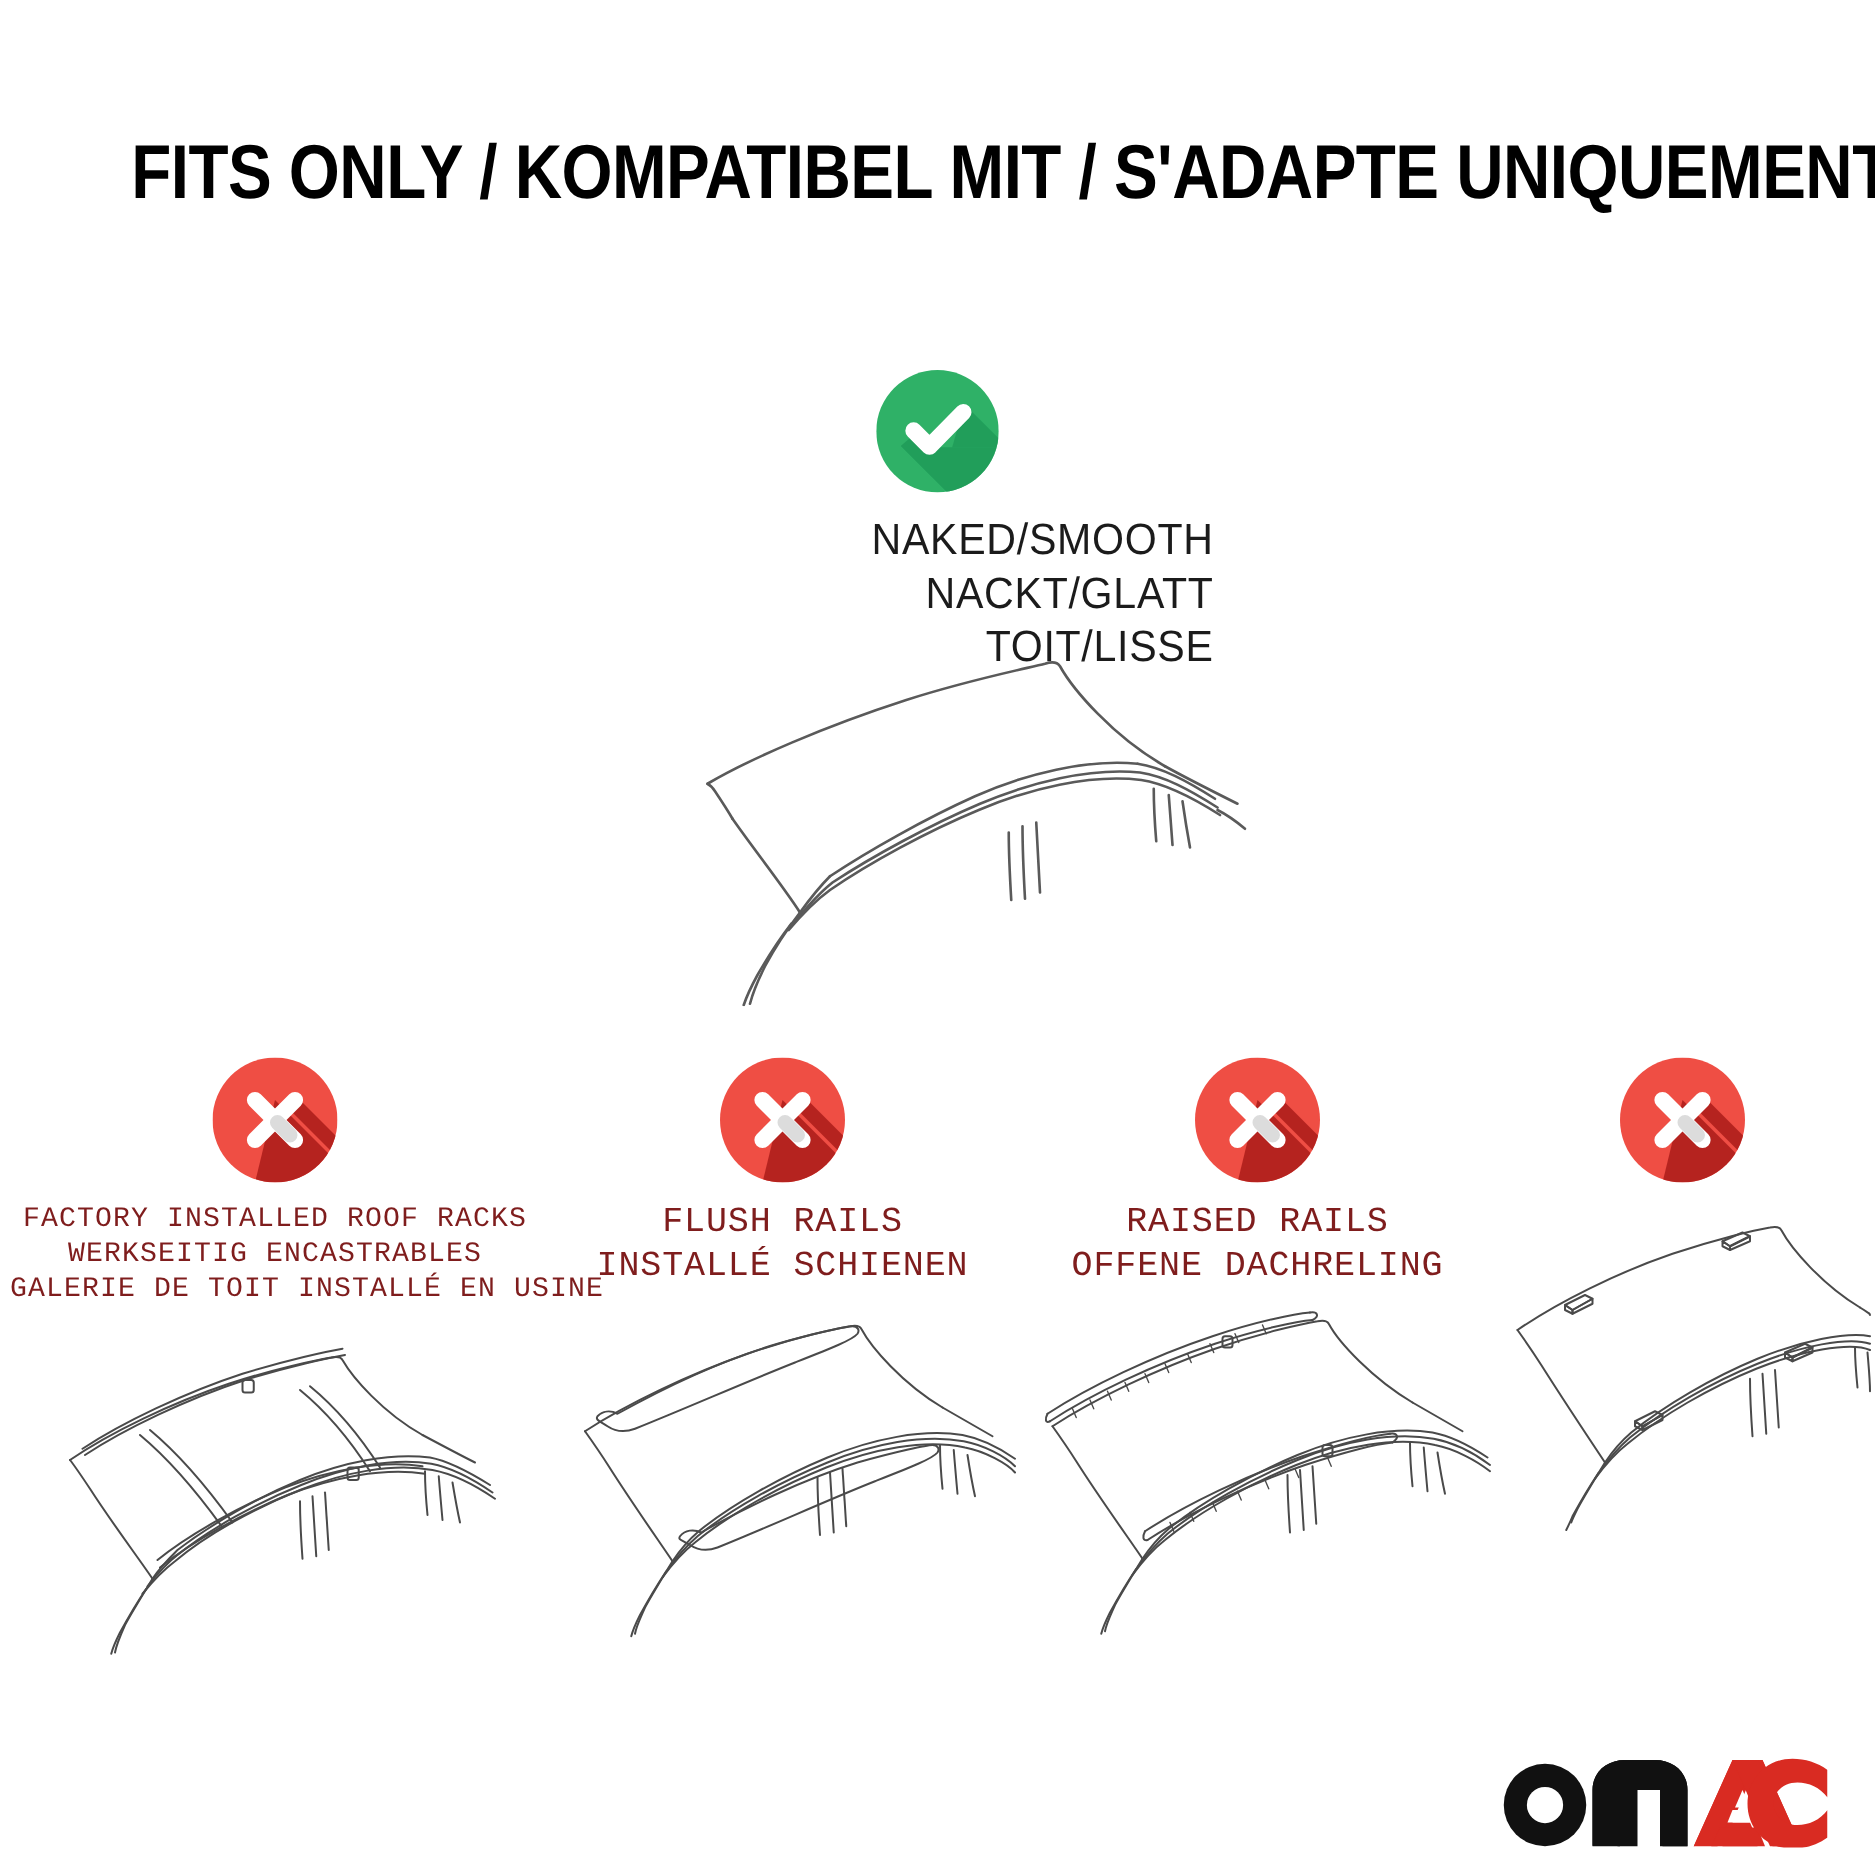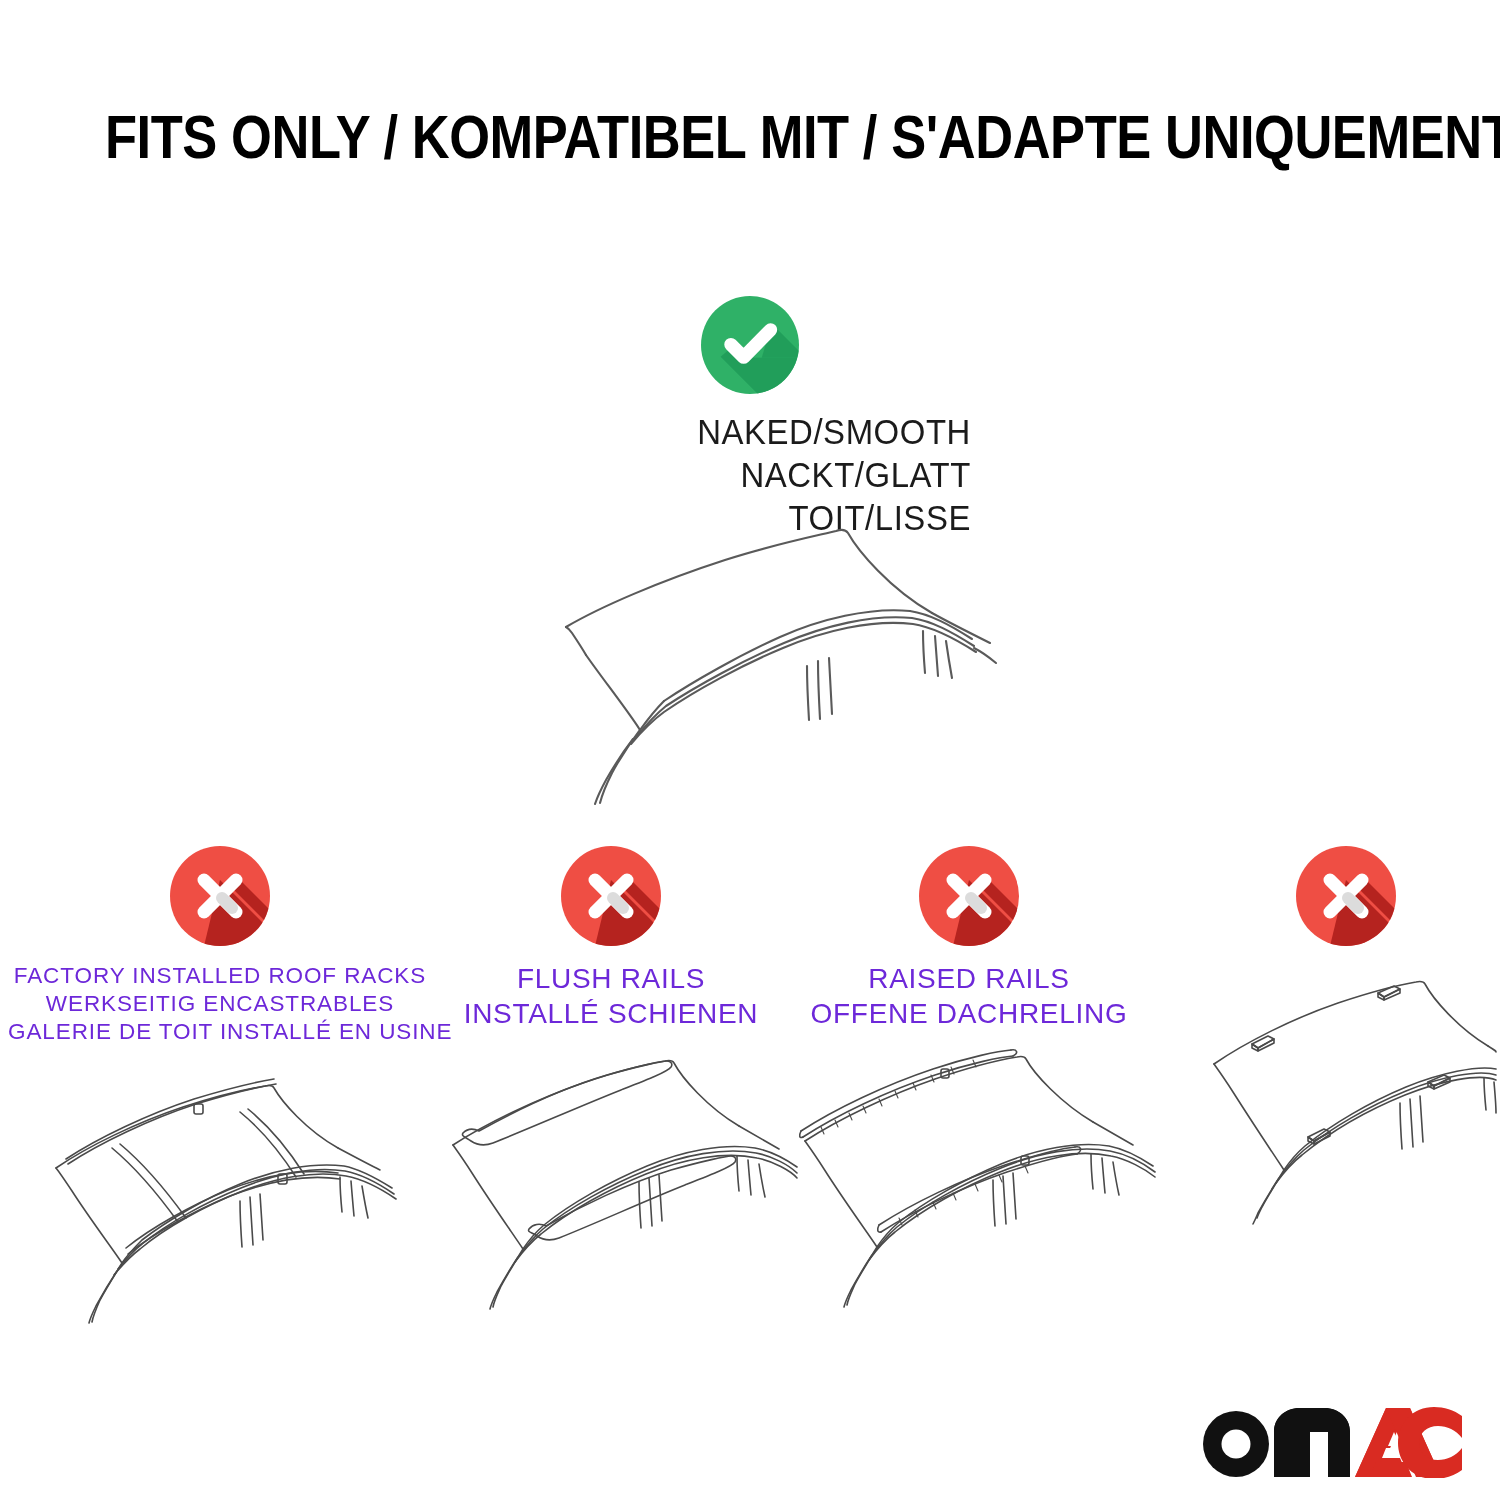--- a/index.html
+++ b/index.html
@@ -73,32 +73,32 @@
     left: 0;
     width: 1500px;
     height: 640px;
   }
   .cell {
     position: absolute;
     top: 0;
     text-align: center;
   }
   .cell-0 { left: 8px;    width: 424px; }
-  .cell-1 { left: 425px;  width: 372px; }
-  .cell-2 { left: 783px;  width: 372px; }
+  .cell-1 { left: 440px;  width: 372px; }
+  .cell-2 { left: 820px;  width: 372px; }
   .cell-3 { left: 1196px; width: 300px; }
 
   .badge-wrap { height: 112px; }
 
   .no-label {
-    font-family: Liberation Sans, sans-serif;
+    font-family: Liberation Mono, monospace;
     font-weight: 300;
     line-height: 1.24;
     letter-spacing: 1.1px;
-    color: #6d28d9;
+    color: #7f1d1d;
     margin-top: 4px;
   }
   .no-label div { white-space: nowrap; }
   .size-sm { font-size: 22.5px; letter-spacing: 0.9px; }
   .size-md { font-size: 28px; letter-spacing: 0.7px; }
 
   .roof-small {
     margin-top: 14px;
     width: 100%;
     height: 235px;

